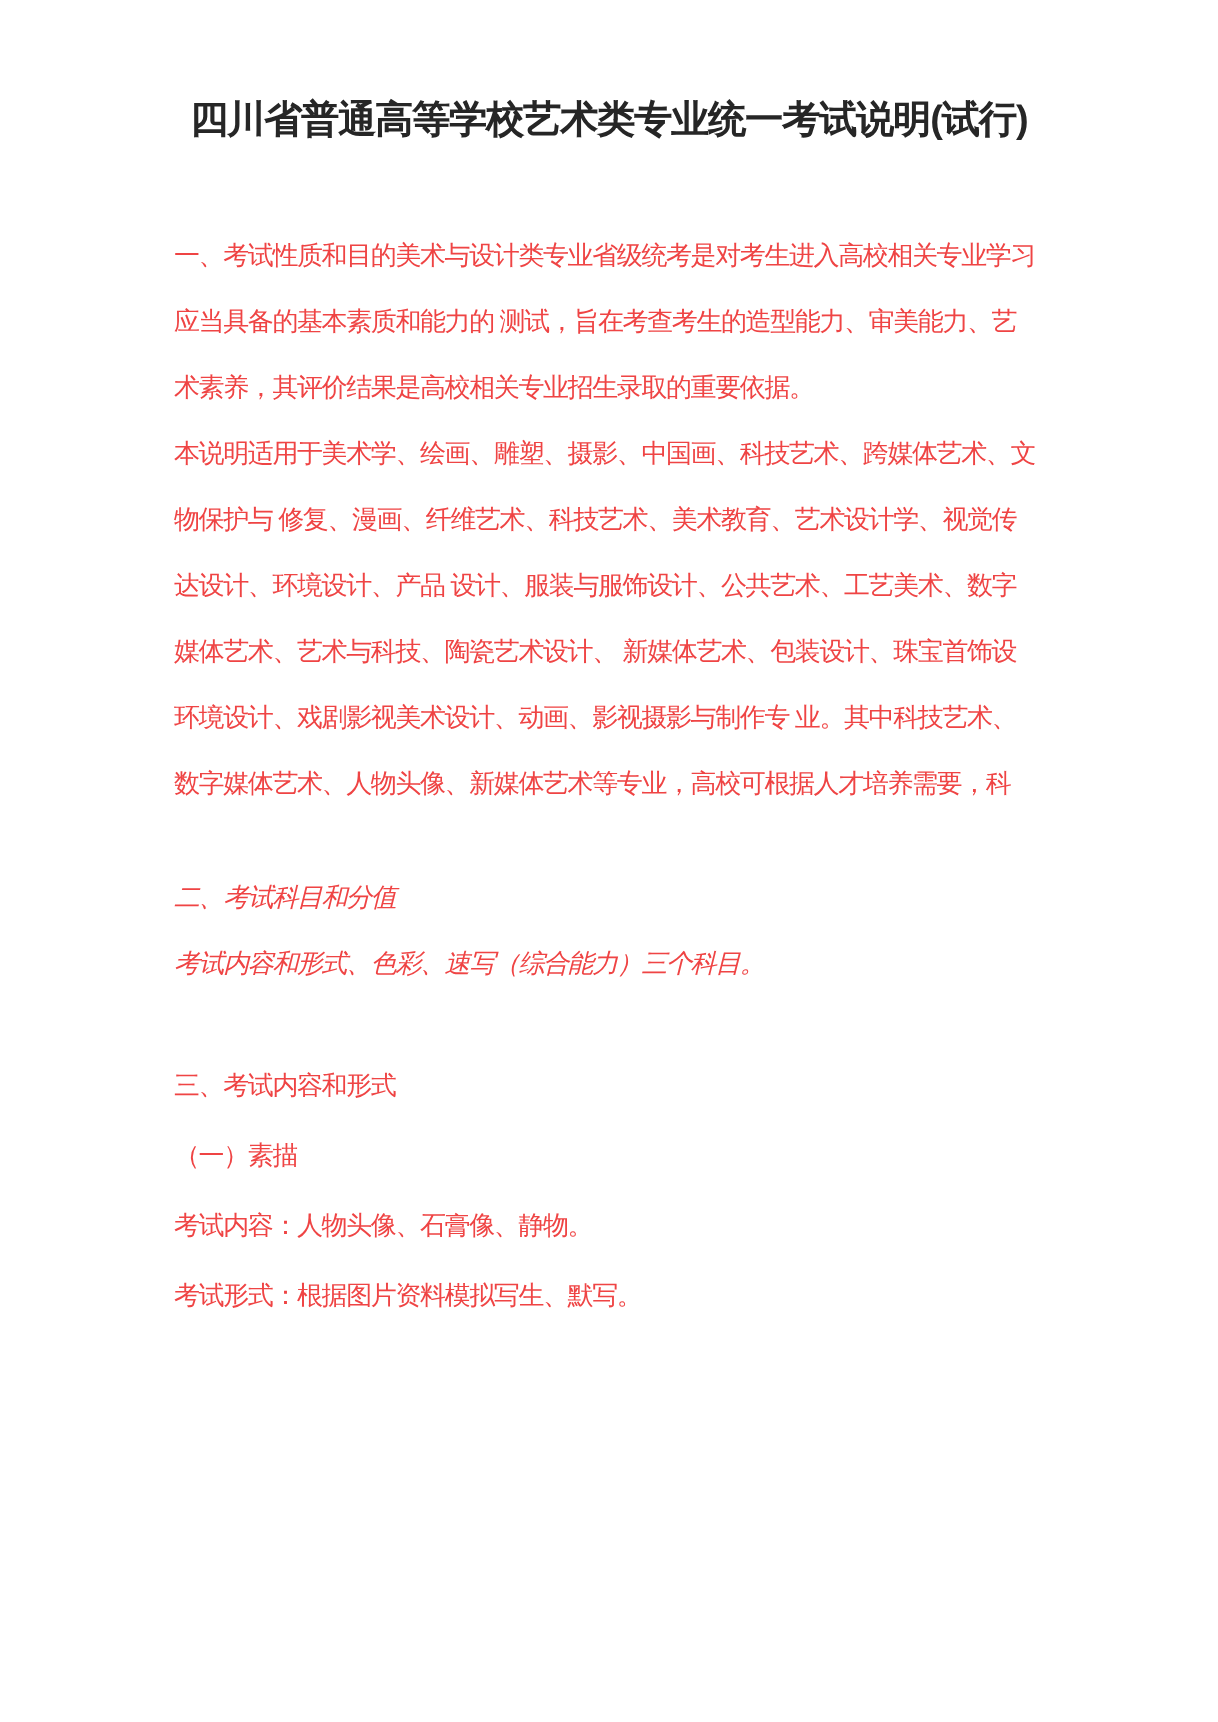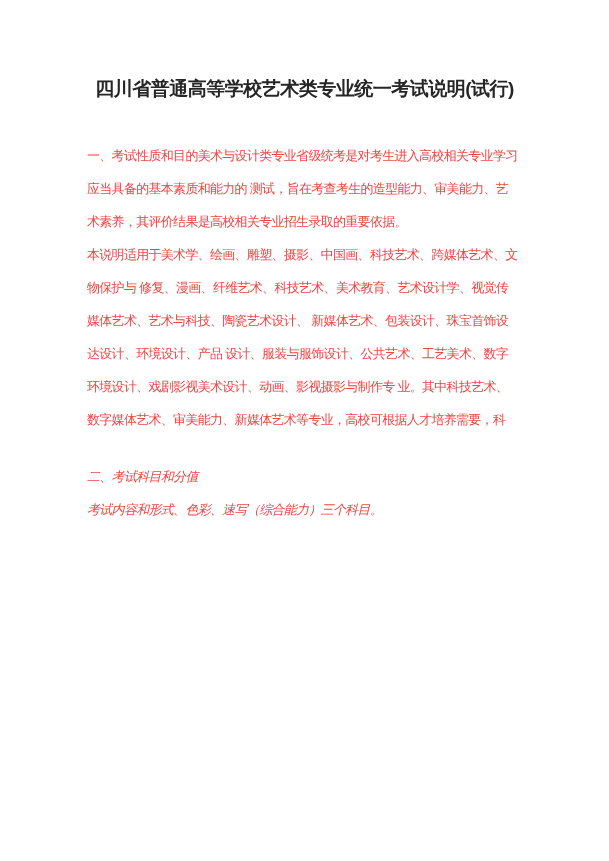--- a/index.html
+++ b/index.html
@@ -13,21 +13,21 @@
     font-family: "Liberation Sans", sans-serif;
   }
   .page {
     position: relative;
     width: 609px;
     height: 861px;
     background: #ffffff;
     overflow: hidden;
   }
   .doc-title {
-    padding-top: 73px;
+    padding-top: 45px;
     text-align: center;
     font-weight: bold;
     font-size: 19px;
     line-height: 32px;
     letter-spacing: -0.5px;
     color: #262626;
   }
   .body-text {
     margin: 34px 0 0 87px;
     width: 440px;
@@ -60,27 +60,33 @@
   </div>
 
   <div class="body-text">
 
     <div class="sec sec-1">
       <div class="line">一、考试性质和目的美术与设计类专业省级统考是对考生进入高校相关专业学习</div>
       <div class="line">应当具备的基本素质和能力的 测试，旨在考查考生的造型能力、审美能力、艺</div>
       <div class="line">术素养，其评价结果是高校相关专业招生录取的重要依据。</div>
       <div class="line">本说明适用于美术学、绘画、雕塑、摄影、中国画、科技艺术、跨媒体艺术、文</div>
       <div class="line">物保护与 修复、漫画、纤维艺术、科技艺术、美术教育、艺术设计学、视觉传</div>
+      <div class="line">达设计、环境设计、产品 设计、服装与服饰设计、公共艺术、工艺美术、数字</div>
       <div class="line">媒体艺术、艺术与科技、陶瓷艺术设计、 新媒体艺术、包装设计、珠宝首饰设</div>
-      <div class="line">达设计、环境设计、产品 设计、服装与服饰设计、公共艺术、工艺美术、数字</div>
       <div class="line">环境设计、戏剧影视美术设计、动画、影视摄影与制作专 业。其中科技艺术、</div>
-      <div class="line">数字媒体艺术、审美能力、新媒体艺术等专业，高校可根据人才培养需要，科</div>
+      <div class="line">数字媒体艺术、人物头像、新媒体艺术等专业，高校可根据人才培养需要，科</div>
     </div>
 
     <div class="sec sec-2">
       <div class="line">二、考试科目和分值</div>
       <div class="line">考试内容和形式、色彩、速写（综合能力）三个科目。</div>
     </div>
 
+    <div class="sec sec-3">
+      <div class="line">三、考试内容和形式</div>
+      <div class="line">（一）素描</div>
+      <div class="line">考试内容：人物头像、石膏像、静物。</div>
+      <div class="line">考试形式：根据图片资料模拟写生、默写。</div>
+    </div>
 
   </div>
 
 </div>
 
 </body></html>

